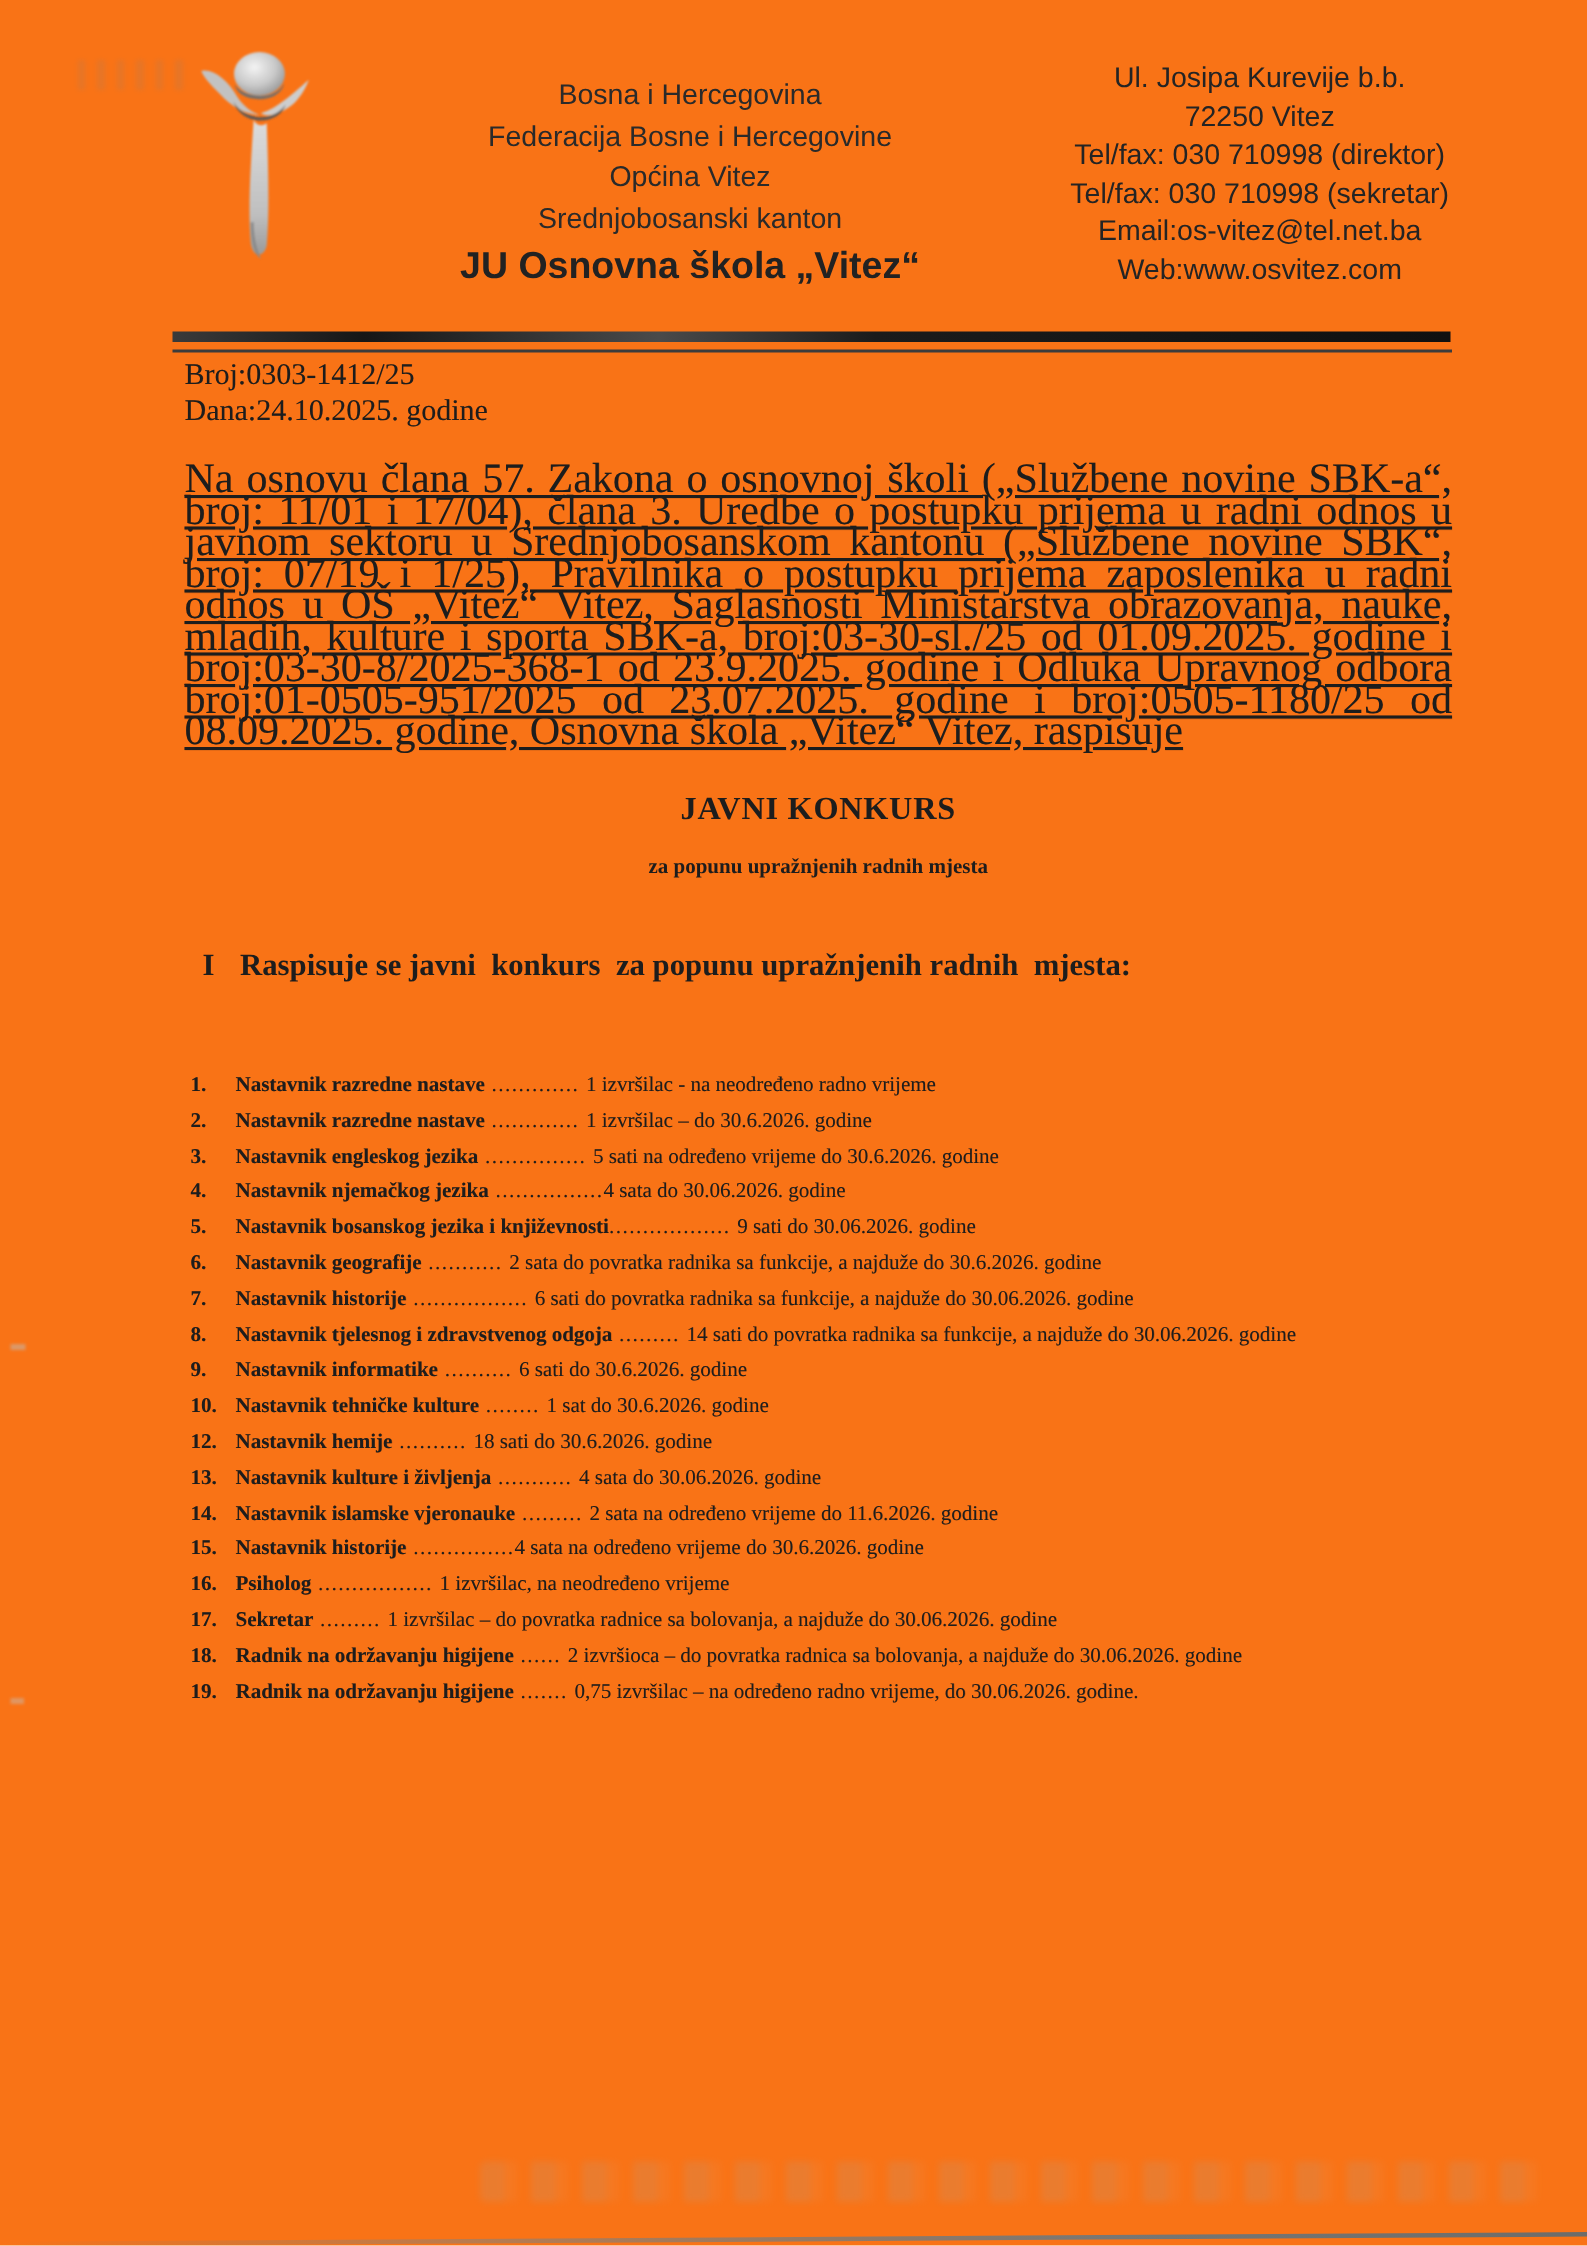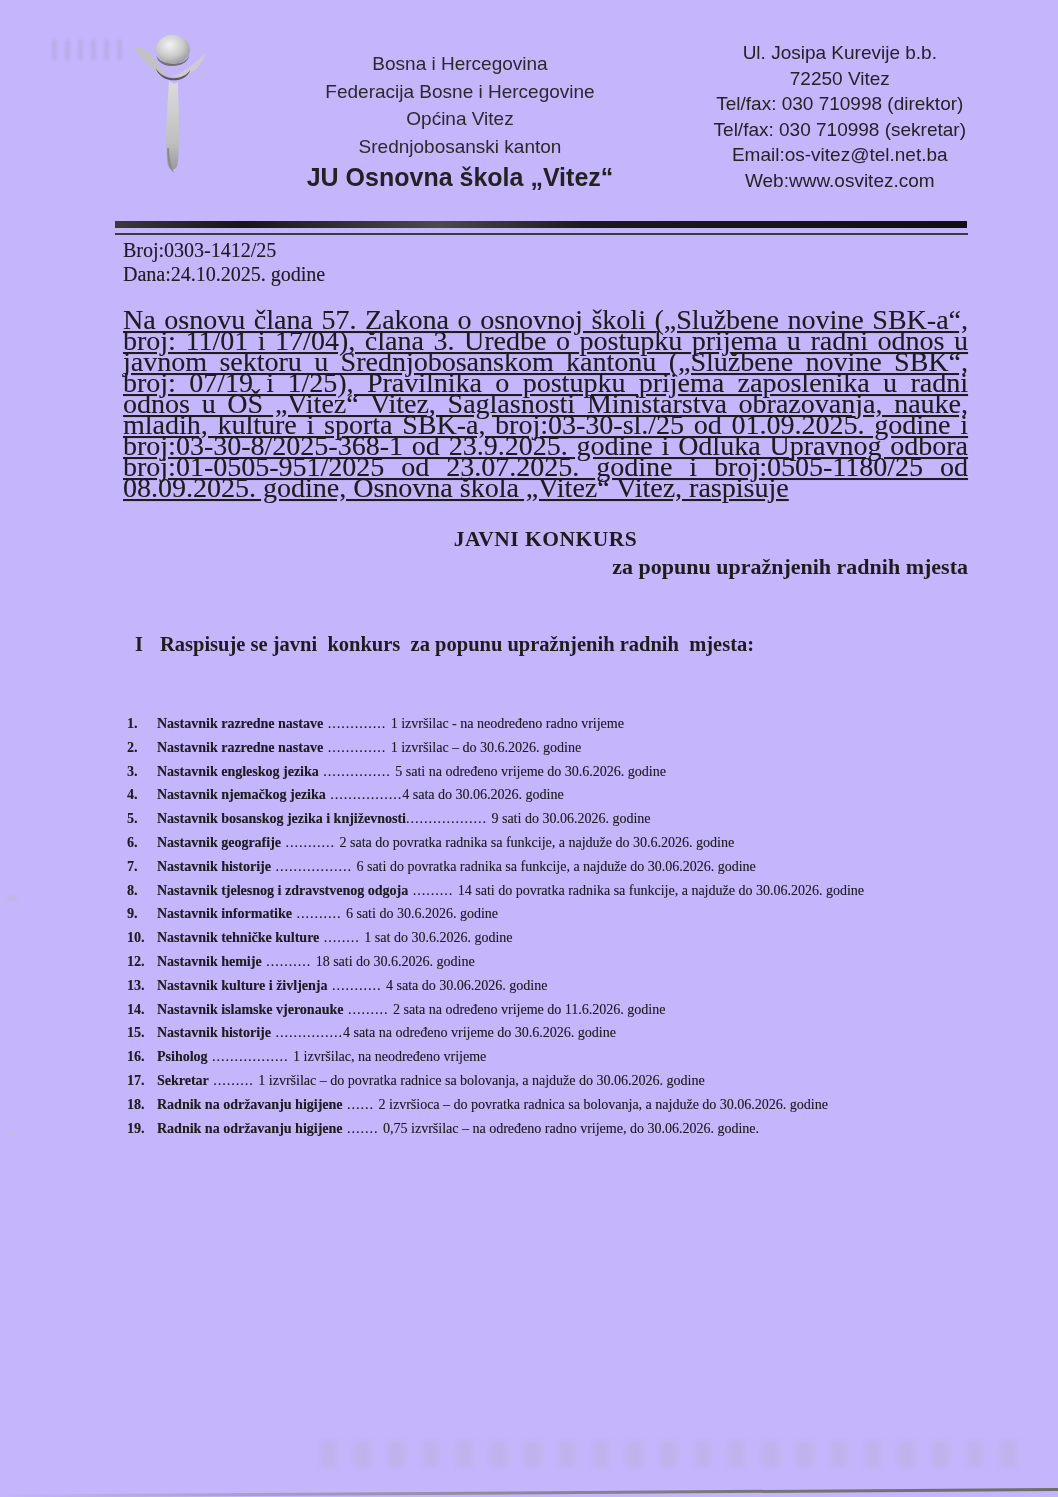--- a/index.html
+++ b/index.html
@@ -1,18 +1,18 @@
 <!DOCTYPE html>
 <html><head>
 <meta charset="utf-8">
 <style>
   html,body{margin:0;padding:0;background:#ffffff;}
   .page{
     position:relative;width:1058px;height:1497px;margin:0 auto;
-    background:#c4b5fd;overflow:hidden;
+    background:#f97316;overflow:hidden;
     font-family:"Liberation Serif","DejaVu Serif",serif;
     color:#1d1d1d;
   }
   .page *{box-sizing:border-box;}
 
   
   .logo{position:absolute;left:128px;top:26px;width:88px;height:160px;}
   .hc{
     position:absolute;left:278px;top:50px;width:364px;text-align:center;
     font-family:"Liberation Sans","DejaVu Sans",sans-serif;
@@ -40,21 +40,21 @@
   .intro{
     position:absolute;left:123px;top:309px;width:845px;margin:0;
     font-size:28px;line-height:21px;text-align:justify;
     text-shadow:0.2px 0.2px 0.3px rgba(25,25,25,.35);
     text-decoration:underline;
   }
 
   
   .doc-title{position:absolute;left:123px;top:527px;width:845px;text-align:center;font-weight:700;}
   .doc-title .t1{font-size:21.5px;letter-spacing:.5px;}
-  .doc-title .t2{font-size:22px;margin-top:2px;text-align:right;}
+  .doc-title .t2{font-size:14px;margin-top:19px;}
 
   
   .section{position:absolute;left:135px;top:633px;font-size:20.5px;font-weight:700;white-space:pre-wrap;}
   .section .roman{display:inline-block;margin-right:17px;}
 
   
   .jobs{
     position:absolute;left:123px;top:708px;width:845px;margin:4px;padding:0;list-style:none;
     font-size:14px;line-height:23.8px;
     text-shadow:0.2px 0.2px 0.3px rgba(25,25,25,.35);

